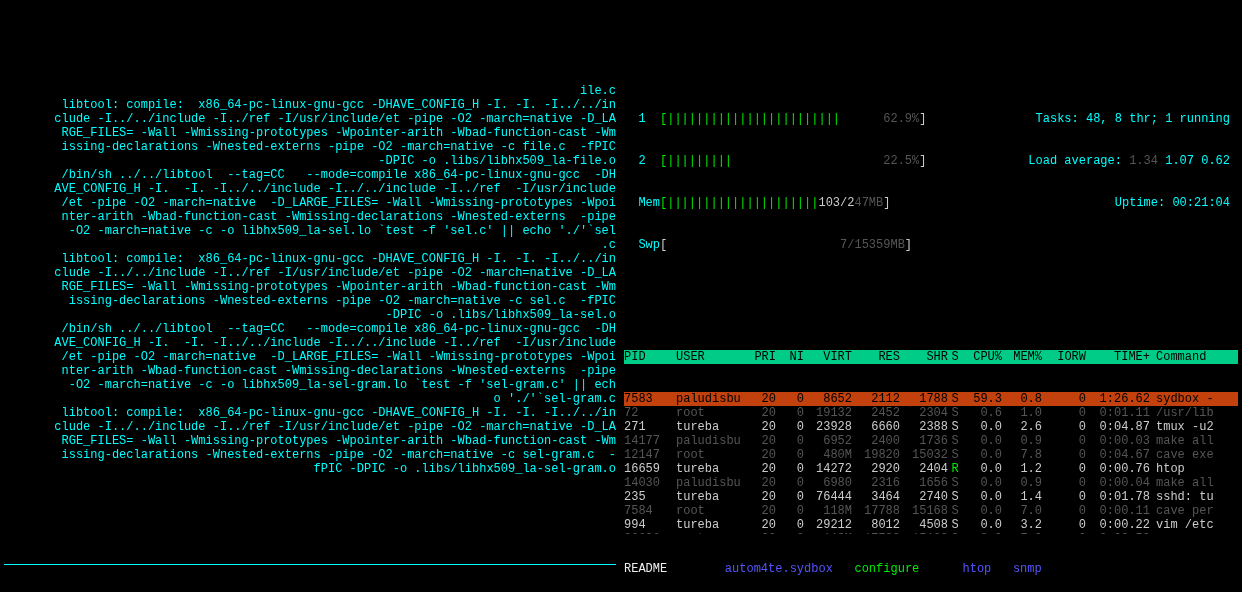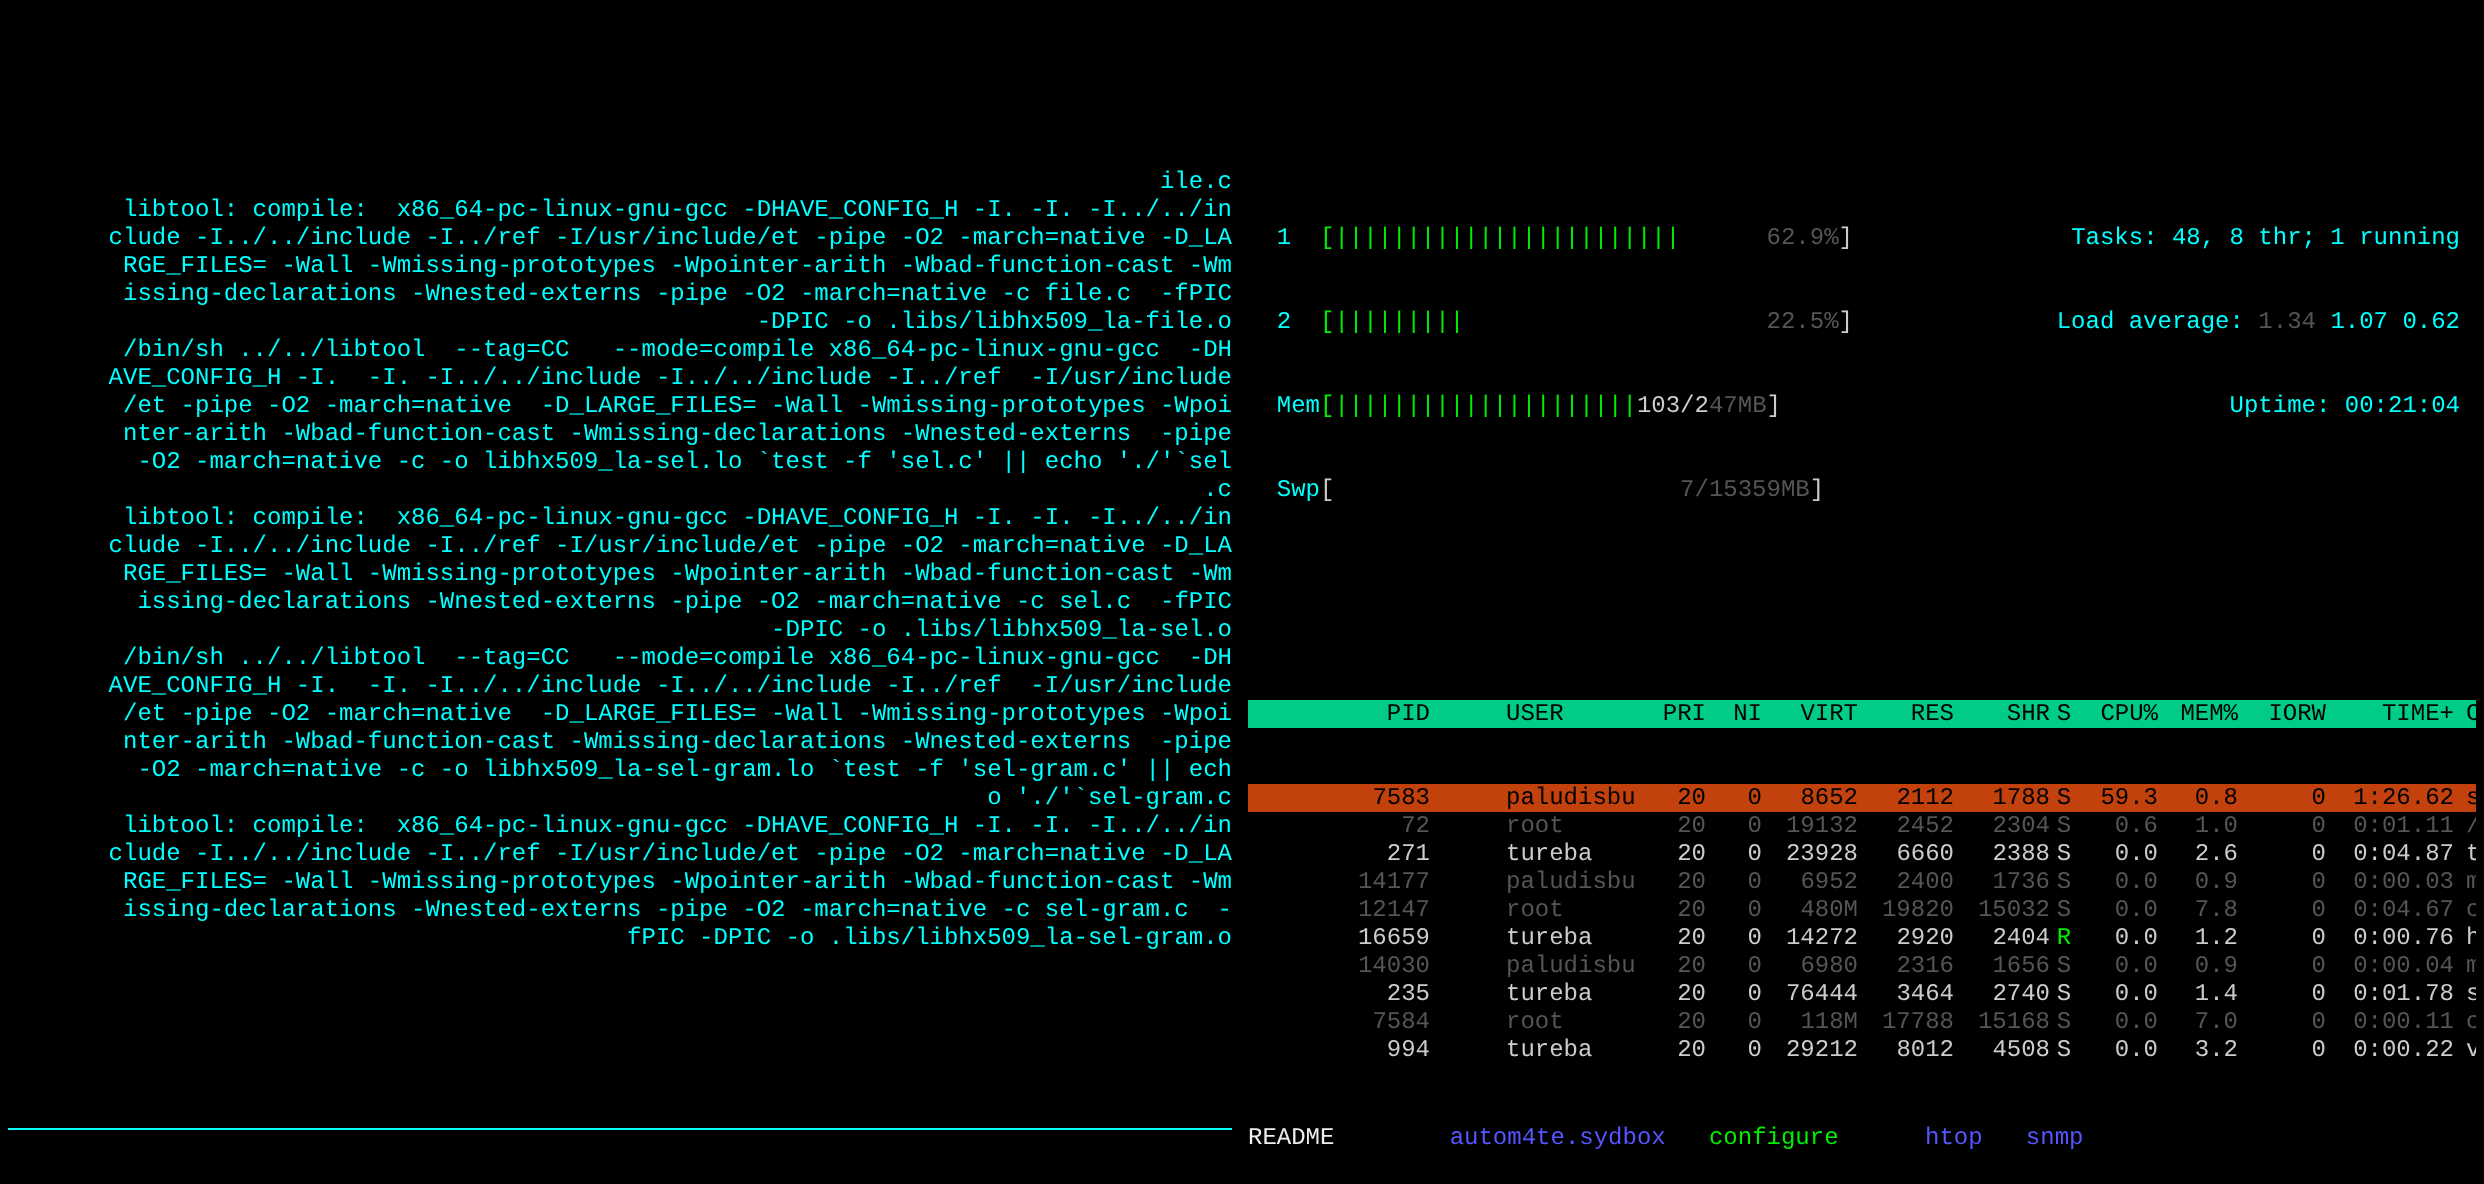--- a/index.html
+++ b/index.html
@@ -27,22 +27,22 @@
   grid-template-columns:620px 622px;
   grid-template-rows:478px 100px 14px;
   height:592px;
 }
 .pane { overflow:hidden; padding:0 4px; }
 #bottom-left { overflow:hidden; padding:0 4px; }
 
 #htop-header { display:flex; justify-content:space-between; }
 #proc-head { display:flex; }
 #proc-head span, .prow span { display:inline-block; }
-.c-pid  { width:48px; text-align:right;margin-left:43px; }
-.c-user { width:72px; padding-left:4px;margin-left:34px; }
+.c-pid  { width:48px; text-align:left; }
+.c-user { width:72px; padding-left:4px; }
 .c-pri  { width:32px; text-align:right; }
 .c-ni   { width:28px; text-align:right; }
 .c-virt { width:48px; text-align:right; }
 .c-res  { width:48px; text-align:right; }
 .c-shr  { width:48px; text-align:right; }
 .c-s    { width:14px; text-align:center; }
 .c-cpu  { width:40px; text-align:right; }
 .c-mem  { width:40px; text-align:right; }
 .c-io   { width:44px; text-align:right; }
 .c-time { width:64px; text-align:right; }

